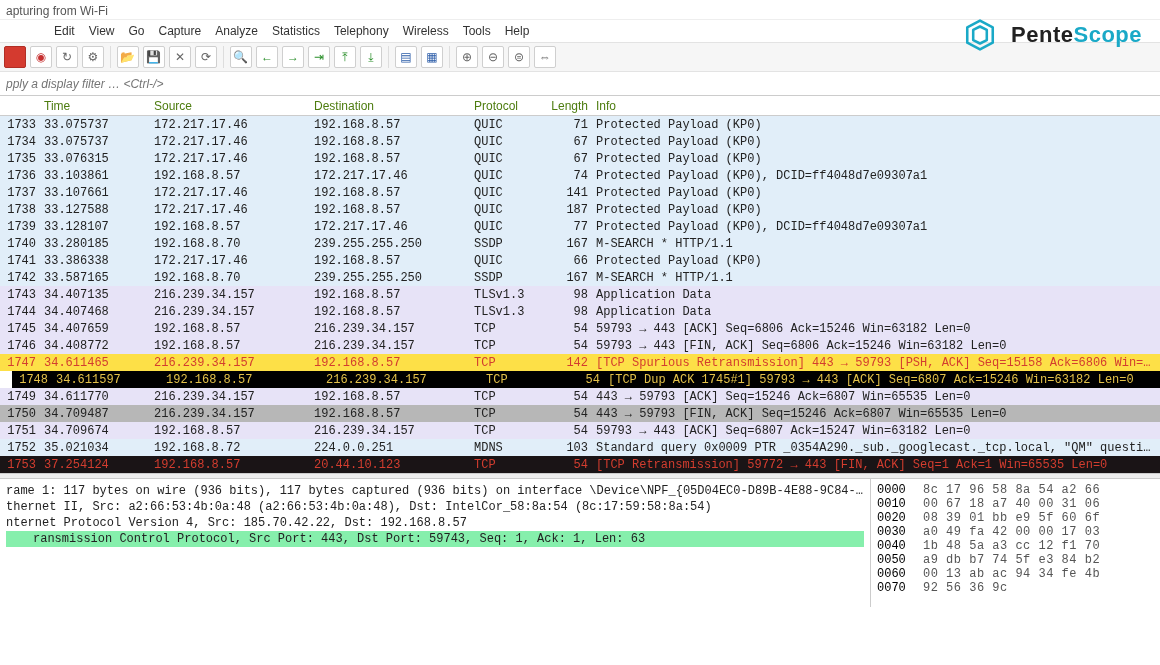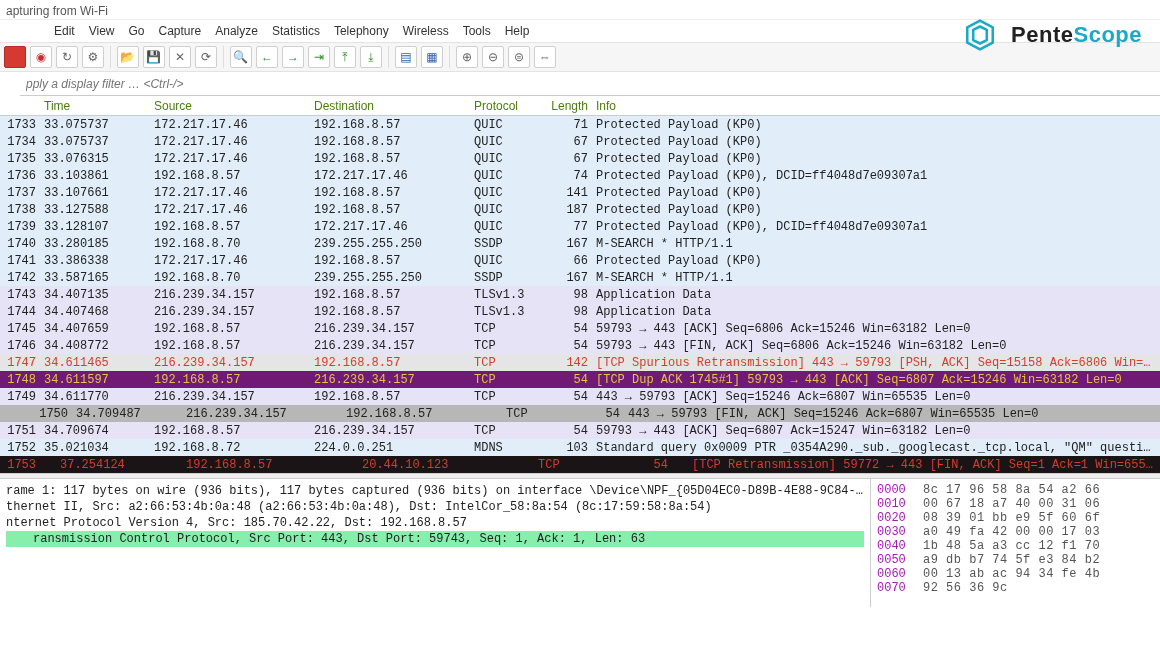--- a/index.html
+++ b/index.html
@@ -12,47 +12,47 @@
   .brand-text { font-size:22px; font-weight:600; color:#222; letter-spacing:.5px;}
   .brand-text .accent { color:#1aa9c7; }
   .toolbar { display:flex; align-items:center; gap:4px; padding:2px 4px; background:#f6f6f6; border-top:1px solid #e3e3e3; border-bottom:1px solid #e3e3e3; height:30px;}
   .tbtn { width:22px; height:22px; border:1px solid #cfcfcf; border-radius:2px; background:#fff; display:flex; align-items:center; justify-content:center; font-size:12px; color:#444;}
   .tbtn.red { background:#d43a2f; border-color:#b02e25;}
   .tbtn.record { color:#c62f2f; background:#fff;}
   .tbtn.gray { color:#666; }
   .tbtn.arrow { color:#2a8f2a;}
   .tbtn.blue { color:#2b5ca8; }
   .sep { width:1px; height:22px; background:#ddd; margin:0 2px; }
-  .filterbar { display:flex; align-items:center; padding:3px 6px; background:#fff; border-bottom:1px solid #ccc; height:24px;margin-left:20px; }
+  .filterbar { display:flex; align-items:center; padding:3px 6px; background:#fff; border-bottom:1px solid #ccc; height:24px; }
   .filter-input { flex:1; border:none; outline:none; color:#888; font-style:italic; font-size:12px; }
   .header-row { display:flex; background:#fff; border-bottom:1px solid #ccc; font-weight:400; color:#4d7c0f; height:20px; align-items:center; }
   .header-row > div, .prow > div { padding:1px 4px; overflow:hidden; white-space:nowrap; text-overflow:ellipsis; }
   .col-no { width:40px; text-align:right; padding-right:6px;}
   .col-time { width:110px; }
   .col-src { width:160px; }
   .col-dst { width:160px; }
   .col-proto { width:70px; }
   .col-len { width:52px; text-align:right; padding-right:8px;}
   .col-info { flex:1; }
   .packet-list { font-family: Consolas, "Courier New", monospace; font-size:12px; }
   .prow { display:flex; height:17px; align-items:center; }
   .c-lightblue { background:#e1eef9; }
   .c-lavender  { background:#e7e3f7; }
-  .c-gray      { background:#b7b7b7;padding-left:32px; }
-  .c-darkred   { background:#e5e5e5; color:#d33d2f; }
-  .c-dark      { background:#701a75; color:#e3c14a; }
-  .c-darkfin   { background:#1a1416; color:#d33d2f;gap:16px; }
+  .c-gray      { background:#b7b7b7; }
+  .c-darkred   { background:#fde047; color:#d33d2f; }
+  .c-dark      { background:#000000; color:#e3c14a;margin-left:12px; }
+  .c-darkfin   { background:#1a1416; color:#d33d2f; }
   .divider { height:6px; background:#eee; border-top:1px solid #ccc; border-bottom:1px solid #ccc;}
   .bottom-pane { display:flex; height:128px; font-family: Consolas, "Courier New", monospace; font-size:12px; }
   .tree { flex:1; padding:4px 6px; overflow:hidden; }
   .tree-line { padding:1px 0; white-space:nowrap; overflow:hidden; text-overflow:ellipsis;}
   .tree-line.hl { background:#86efac;padding-left:27px; }
   .hex { width:290px; border-left:1px solid #ccc; padding:4px 6px; color:#555; }
   .hex-row { display:flex; gap:10px; white-space:nowrap;}
-  .hex-off { color:#a21caf; width:36px;}
+  .hex-off { color:#000000; width:36px;}
   .hex-bytes { letter-spacing:.5px; }
 </style>
 </head>
 <body>
 
 <div class="titlebar">
   <span>apturing from Wi-Fi</span>
 </div>
 
 <div class="menubar">

